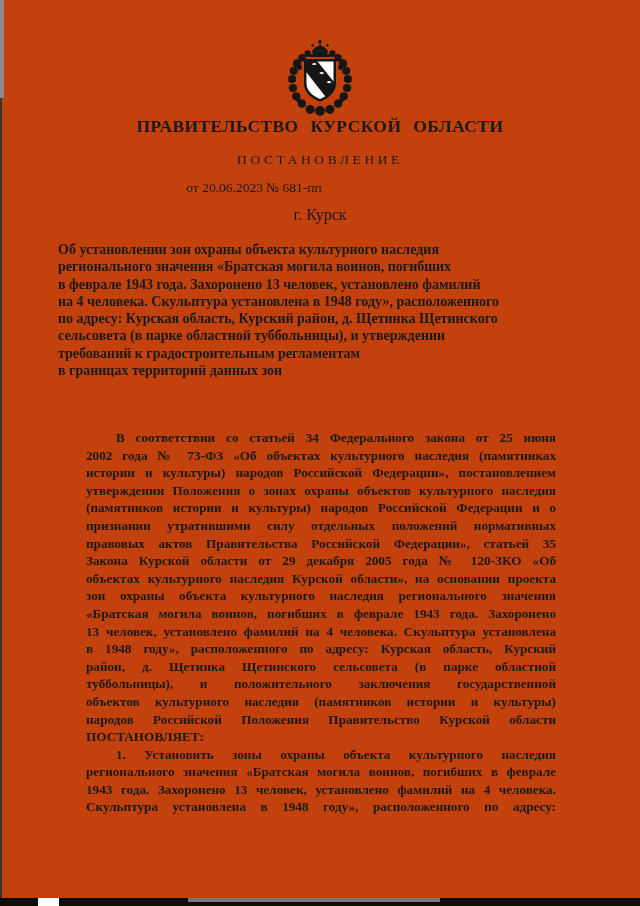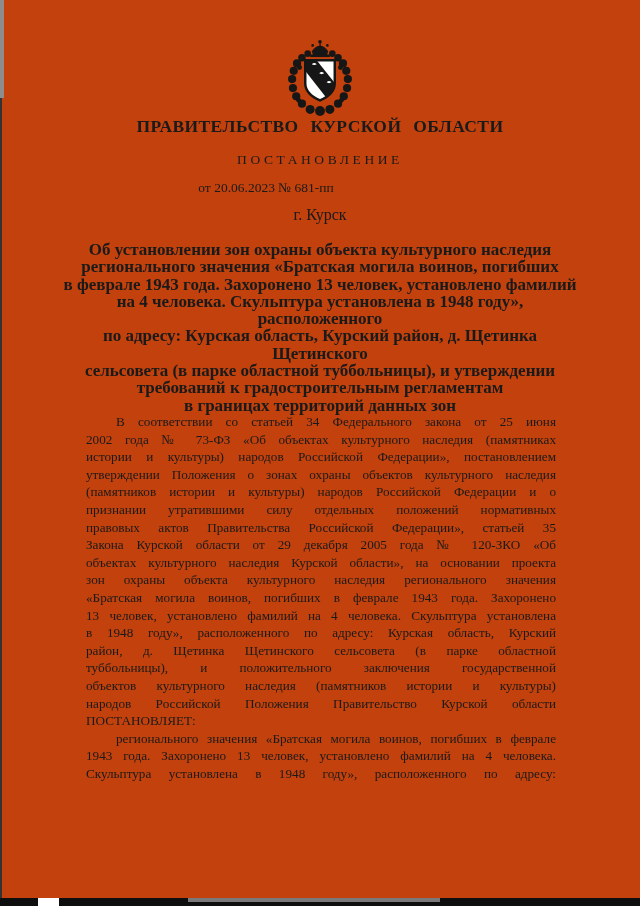--- a/index.html
+++ b/index.html
@@ -28,38 +28,37 @@
     position:absolute; top:116px; left:0; width:640px;
     text-align:center; font-weight:bold; font-size:17.5px;
     word-spacing:7px; letter-spacing:0.4px;
   }
   .doc-type {
     position:absolute; top:152px; left:0; width:640px;
     text-align:center; font-size:13.5px; letter-spacing:3.6px;
   }
   .doc-meta {
     position:absolute; top:180px; left:0; width:508px;
-    text-align:center; font-size:13.5px;margin-left:12px;
+    text-align:center; font-size:13.5px;
   }
   .city-line {
     position:absolute; top:206px; left:0; width:640px;
     text-align:center; font-size:16px;
   }
 
   
   .title-block {
     position:absolute; top:241px; left:58px; width:524px;
-    font-weight:bold; font-size:17px; line-height:17.3px;
-    text-align:center;
+    font-weight:bold; font-size:14px; line-height:17.3px;
   }
 
   
   .body-block {
-    position:absolute; top:413px; left:86px; width:470px;
-    font-size:13.2px; line-height:17.6px;
+    position:absolute; top:429px; left:86px; width:470px;
+    font-size:13.2px; line-height:17.6px;font-weight:bold;
   }
   .body-line { text-align:justify; text-align-last:justify; }
   .para .body-line:first-child { text-indent:30px; }
   .resolves-line { text-align:left; }
 </style>
 </head>
 <body>
 
 <div class="page">
 
@@ -151,20 +150,21 @@
         <div class="body-line">«Братская могила воинов, погибших в феврале 1943 года. Захоронено</div>
         <div class="body-line">13 человек, установлено фамилий на 4 человека. Скульптура установлена</div>
         <div class="body-line">в 1948 году», расположенного по адресу: Курская область, Курский</div>
         <div class="body-line">район, д. Щетинка Щетинского сельсовета (в парке областной</div>
         <div class="body-line">туббольницы), и положительного заключения государственной</div>
         <div class="body-line">объектов культурного наследия (памятников истории и культуры)</div>
         <div class="body-line">народов Российской Положения Правительство Курской области</div>
       </div>
     <div class="resolves-line">ПОСТАНОВЛЯЕТ:</div>
     <div class="para">
+        <div class="body-line">1. Установить зоны охраны объекта культурного наследия</div>
         <div class="body-line">регионального значения «Братская могила воинов, погибших в феврале</div>
         <div class="body-line">1943 года. Захоронено 13 человек, установлено фамилий на 4 человека.</div>
         <div class="body-line">Скульптура установлена в 1948 году», расположенного по адресу:</div>
       </div>
   </div>
 
   <div class="artifact-bottom"></div>
   <div class="artifact-bottom-gap"></div>
   <div class="artifact-bottom-gray"></div>
 

